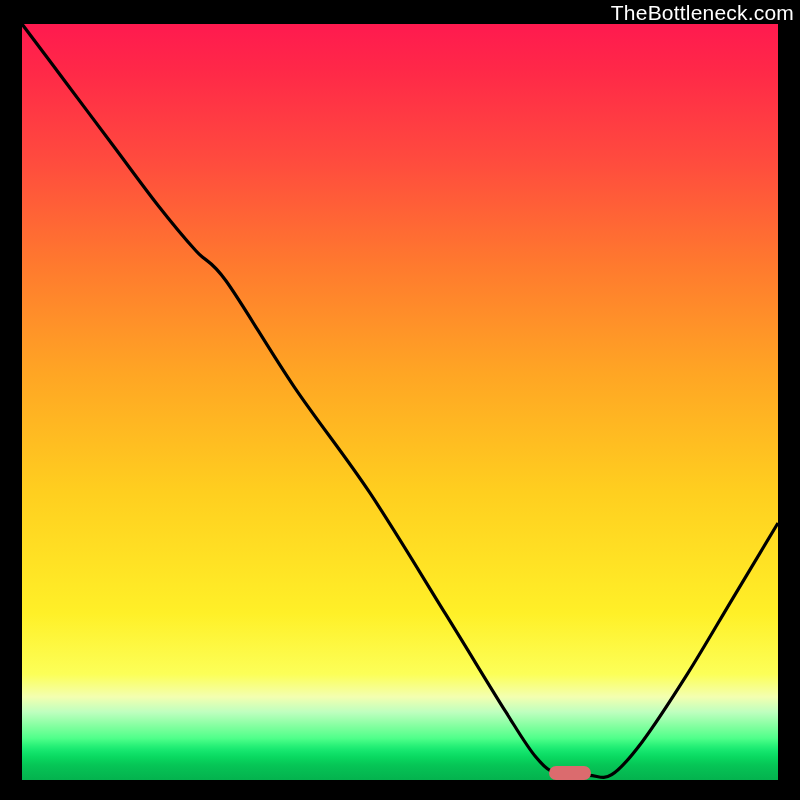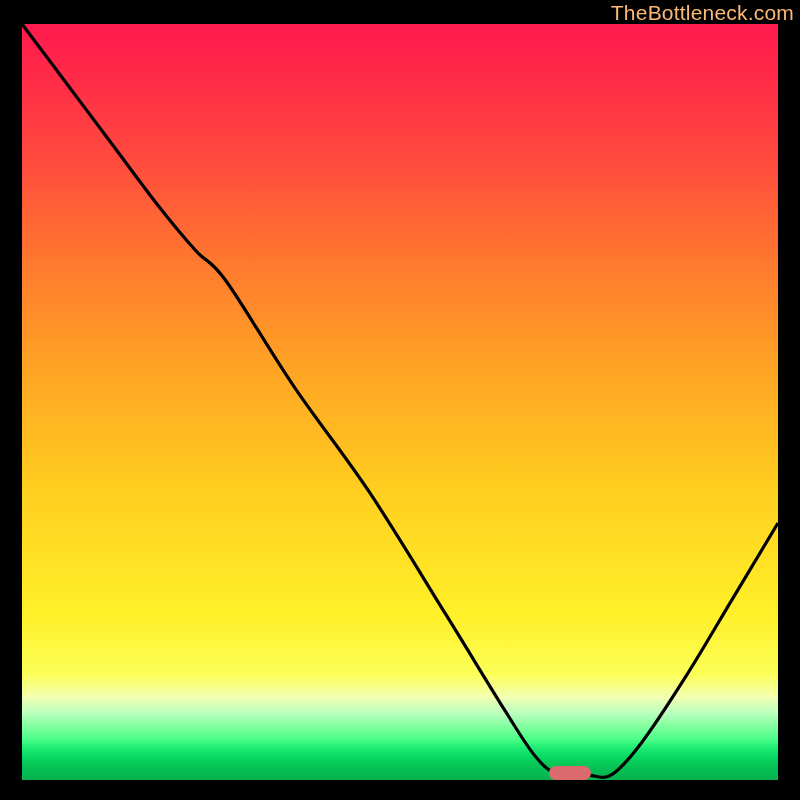--- a/index.html
+++ b/index.html
@@ -46,21 +46,21 @@
       #09d860 97%,
       #06c656 98%,
       #05bb52 99%,
       #04b24e 100%
     );
   }
   .watermark {
     position: absolute;
     top: 1px;
     right: 6px;
-    color: #fdba74;
+    color: #ffffff;
     font-size: 21px;
     letter-spacing: 0.2px;
     font-weight: 400;
     user-select: none;
   }
   svg.curve {
     position: absolute;
     left: 0;
     top: 0;
     width: 756px;

